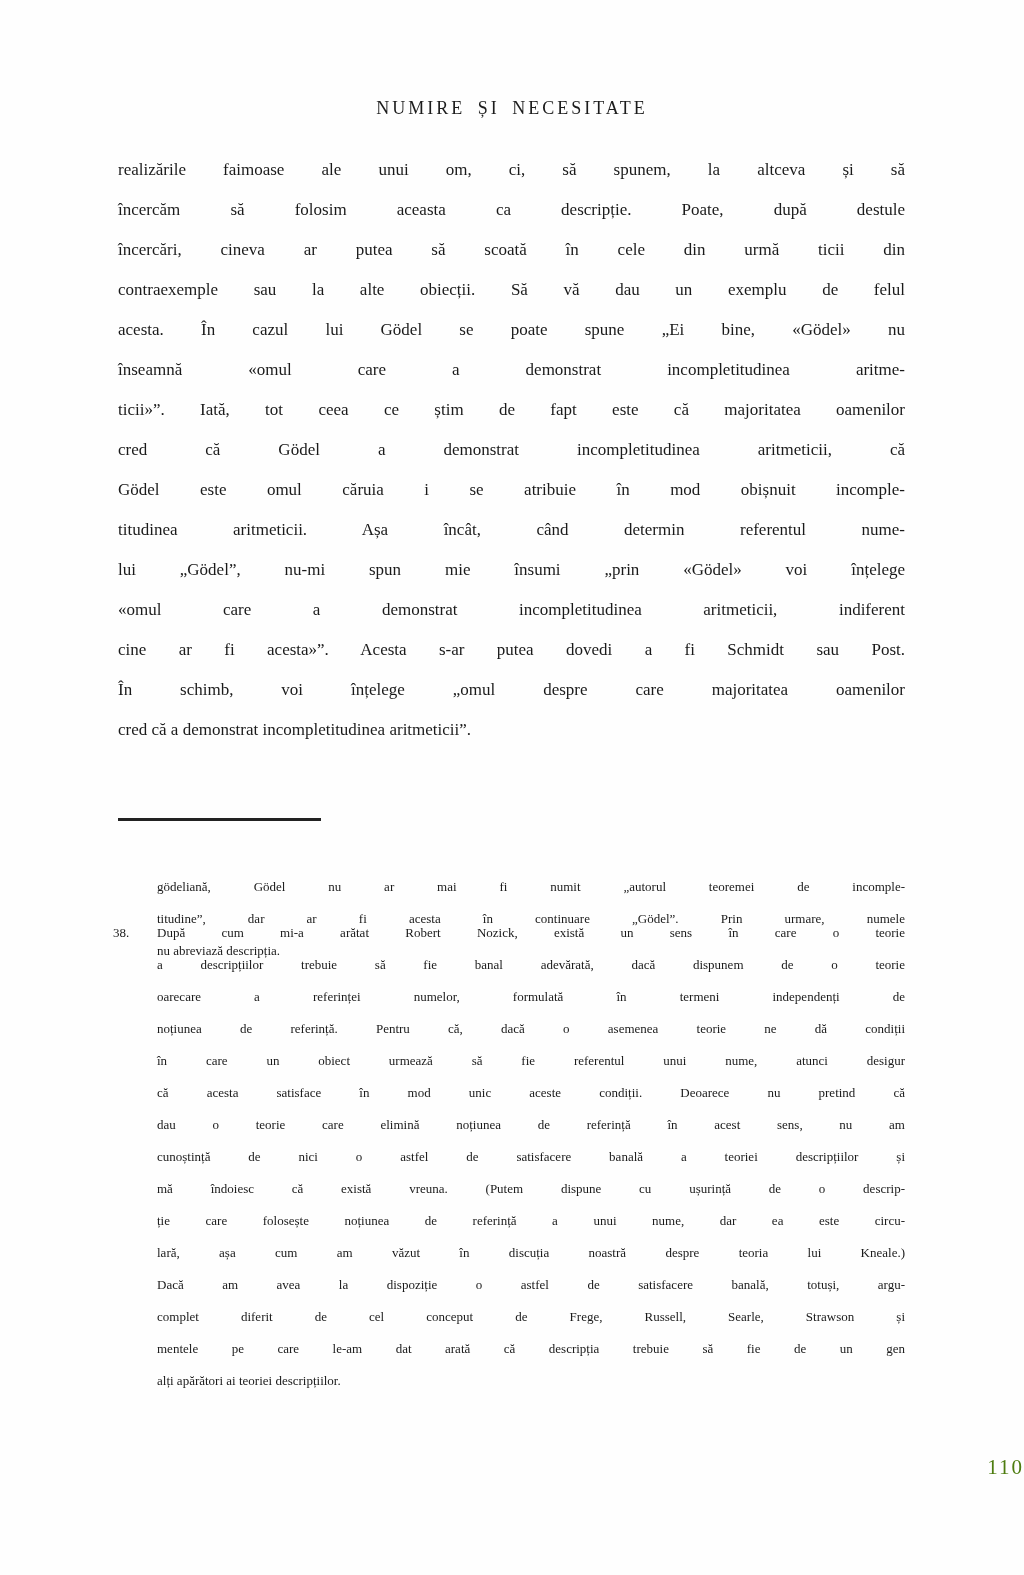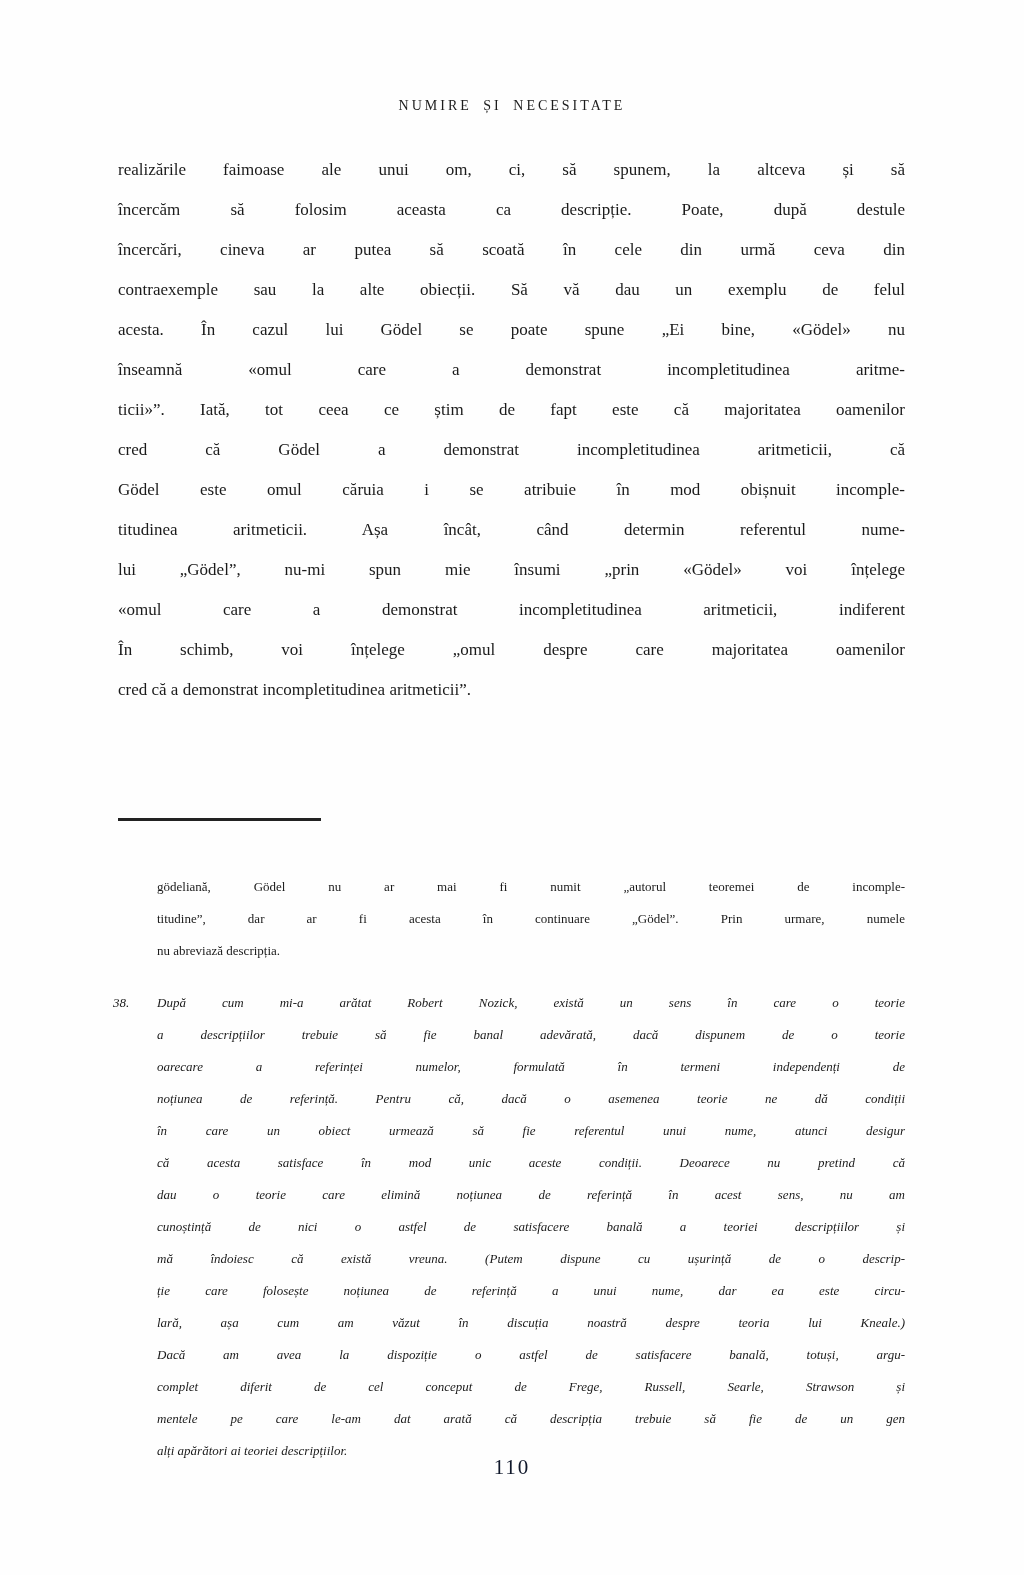--- a/index.html
+++ b/index.html
@@ -15,21 +15,21 @@
     font-family: "Liberation Serif", serif;
     color: #1a1a1a;
     overflow: hidden;
   }
   .running-header {
     position: absolute;
     top: 98px;
     left: 0;
     width: 100%;
     text-align: center;
-    font-size: 14px;
+    font-size: 18px;
     letter-spacing: 3px;
     word-spacing: 5px;
     color: #1c1c1c;
   }
   .body-text {
     position: absolute;
     left: 118px;
     top: 150px;
     width: 787px;
     font-size: 17px;
@@ -63,62 +63,62 @@
     font-size: 13px;
     line-height: 32px;
     margin-top: 33px;
   }
   .fn-cont {
     left: 157px;
     top: 838px;
   }
   .fn-38 {
     left: 157px;
-    top: 954px;
-    font-style: italic;
+    top: 884px;
   }
   .fn-block .tline { height: 32px; }
   .fn-number {
     position: absolute;
     left: -44px;
     top: 0;
     width: 40px;
     text-align: left;
   }
   .page-number {
     position: absolute;
     top: 1455px;
     left: 0;
     width: 100%;
-    text-align: center;
+    text-align: right;
     font-size: 21px;
     letter-spacing: 2px;
-    color: #0f172a;
+    color: #4d7c0f;
   }
 </style>
 </head>
 <body>
 
 <div class="page">
 
   <div class="running-header">NUMIRE ȘI NECESITATE</div>
 
   <div class="body-text">
       <div class="tline"><span>realizările faimoase ale unui om, ci, să spunem, la altceva și să</span></div>
       <div class="tline"><span>încercăm să folosim aceasta ca descripție. Poate, după destule</span></div>
-      <div class="tline"><span>încercări, cineva ar putea să scoată în cele din urmă ceva din</span></div>
+      <div class="tline"><span>încercări, cineva ar putea să scoată în cele din urmă ticii din</span></div>
       <div class="tline"><span>contraexemple sau la alte obiecții. Să vă dau un exemplu de felul</span></div>
       <div class="tline"><span>acesta. În cazul lui Gödel se poate spune „Ei bine, «Gödel» nu</span></div>
       <div class="tline"><span>înseamnă «omul care a demonstrat incompletitudinea aritme-</span></div>
       <div class="tline"><span>ticii»”. Iată, tot ceea ce știm de fapt este că majoritatea oamenilor</span></div>
       <div class="tline"><span class="it">cred</span><span> că Gödel a demonstrat incompletitudinea aritmeticii, că</span></div>
       <div class="tline"><span>Gödel este omul căruia i se atribuie în mod obișnuit incomple-</span></div>
       <div class="tline"><span>titudinea aritmeticii. Așa încât, când determin referentul nume-</span></div>
       <div class="tline"><span>lui „Gödel”, nu-mi spun mie însumi „prin «Gödel» voi înțelege</span></div>
       <div class="tline"><span>«omul care a demonstrat incompletitudinea aritmeticii, indiferent</span></div>
+      <div class="tline"><span>cine ar fi acesta»”. Acesta s-ar putea dovedi a fi Schmidt sau Post.</span></div>
       <div class="tline"><span>În schimb, voi înțelege „omul despre care majoritatea oamenilor</span></div>
       <div class="tline tline-end"><span>cred că a demonstrat incompletitudinea aritmeticii”.</span></div>
     </div>
 
   <div class="fn-sep"></div>
 
   <div class="fn-block fn-cont">
       <div class="tline"><span>gödeliană, Gödel nu ar mai fi numit „autorul teoremei de incomple-</span></div>
       <div class="tline"><span>titudine”, dar ar fi acesta în continuare „Gödel”. Prin urmare, numele</span></div>
       <div class="tline tline-end"><span>nu abreviază descripția.</span></div>

